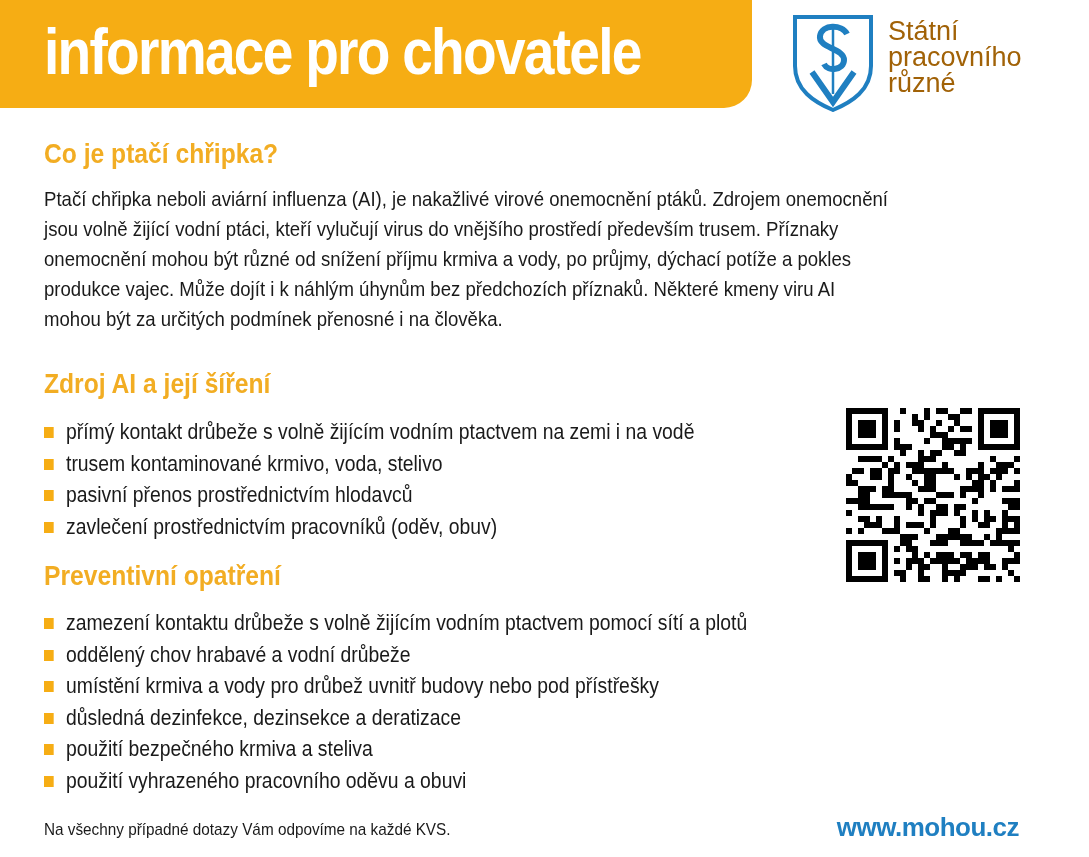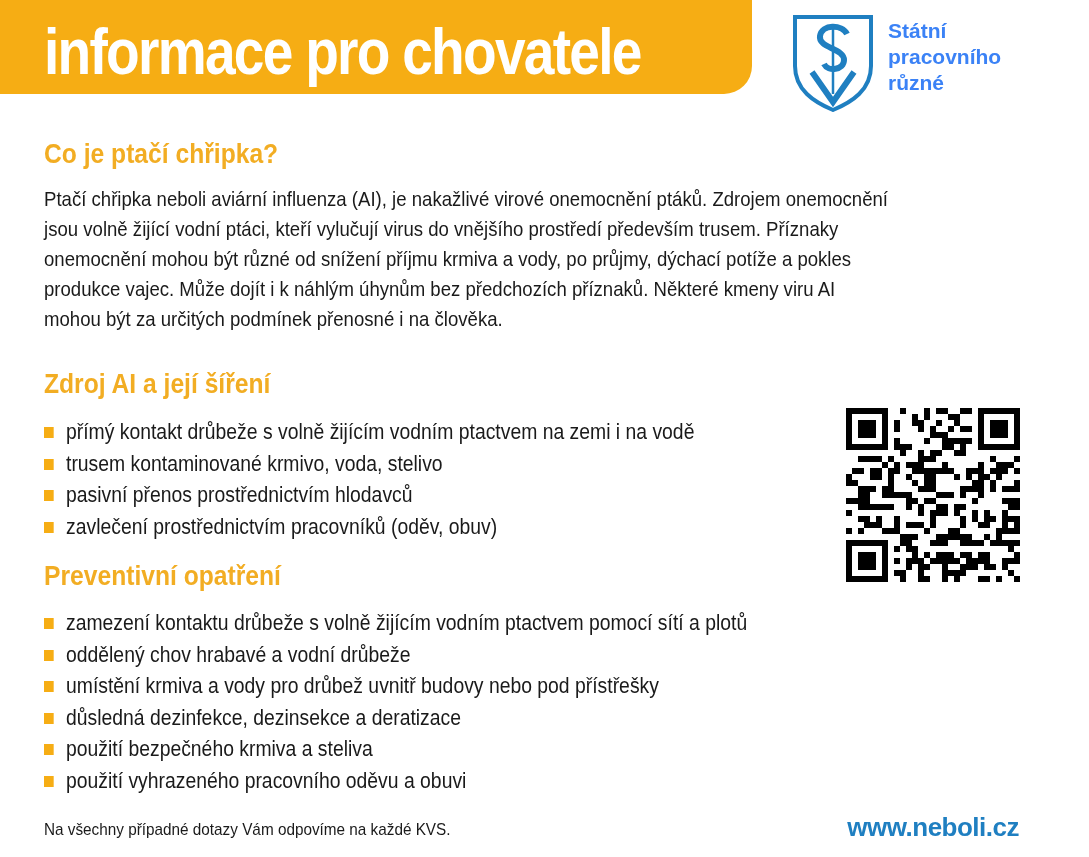--- a/index.html
+++ b/index.html
@@ -1,25 +1,25 @@
 <!DOCTYPE html>
 <html><head>
 <meta charset="utf-8">
 <style>
   html, body { margin: 0; padding: 0; background: #ffffff; }
   body { width: 1089px; height: 857px; position: relative; overflow: hidden;
          font-family: "Liberation Sans", sans-serif; color: #1a1a1a; }
-  .banner { position: absolute; left: 0; top: 0; width: 752px; height: 94px;
+  .banner { position: absolute; left: 0; top: 0; width: 752px; height: 108px;
             background: #f6ad14; border-bottom-right-radius: 28px; }
   .banner-title { position: absolute; left: 44px; top: 8px; font-size: 64px; font-weight: bold;
                   color: #ffffff; letter-spacing: -2px; transform: scaleX(0.86); transform-origin: left center;
                   white-space: nowrap; line-height: 88px; }
   .logo { position: absolute; left: 792px; top: 14px; width: 82px; height: 98px; }
-  .logo-text { position: absolute; left: 888px; top: 18px; color: #3b82f6; font-weight: bold;
-               font-size: 21px; line-height: 26px; }
+  .logo-text { position: absolute; left: 888px; top: 18px; color: #a16207; font-weight: normal;
+               font-size: 27px; line-height: 26px; }
   .section-title { position: absolute; left: 44px; color: #f2ad23; font-weight: bold; font-size: 28px;
                    transform: scaleX(0.88); transform-origin: left center; white-space: nowrap; }
   .para { position: absolute; left: 44px; top: 184px; width: 1100px; font-size: 21px; line-height: 30px;
           transform: scaleX(0.885); transform-origin: left top; }
   .para span { display: block; white-space: nowrap; }
   .list { position: absolute; left: 44px; margin: 0; padding: 0; list-style: none;
           transform: scaleX(0.88); transform-origin: left top; }
   .list li { font-size: 22px; line-height: 31.5px; white-space: nowrap; position: relative; padding-left: 25px; }
   .bullet { position: absolute; left: 0; top: 11px; width: 11px; height: 11px; background: #f6ad14; }
   .qr { position: absolute; left: 846px; top: 408px; width: 174px; height: 174px; background: #fff; }
@@ -367,13 +367,13 @@
     <rect x="2" y="2" width="3" height="3" fill="#000"></rect>
     <rect x="22" y="0" width="7" height="7" fill="#000"></rect>
     <rect x="23" y="1" width="5" height="5" fill="#fff"></rect>
     <rect x="24" y="2" width="3" height="3" fill="#000"></rect>
     <rect x="0" y="22" width="7" height="7" fill="#000"></rect>
     <rect x="1" y="23" width="5" height="5" fill="#fff"></rect>
     <rect x="2" y="24" width="3" height="3" fill="#000"></rect>
   </svg>
 
 <div class="footer-note">Na všechny případné dotazy Vám odpovíme na každé KVS.</div>
-<div class="footer-url">www.neboli.cz</div>
+<div class="footer-url">www.mohou.cz</div>
 
 </body></html>

